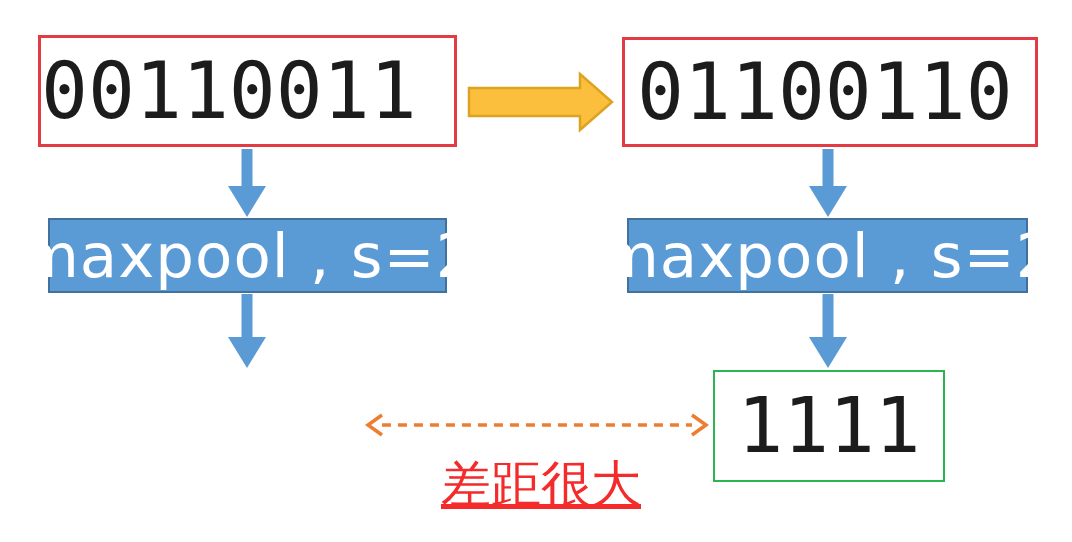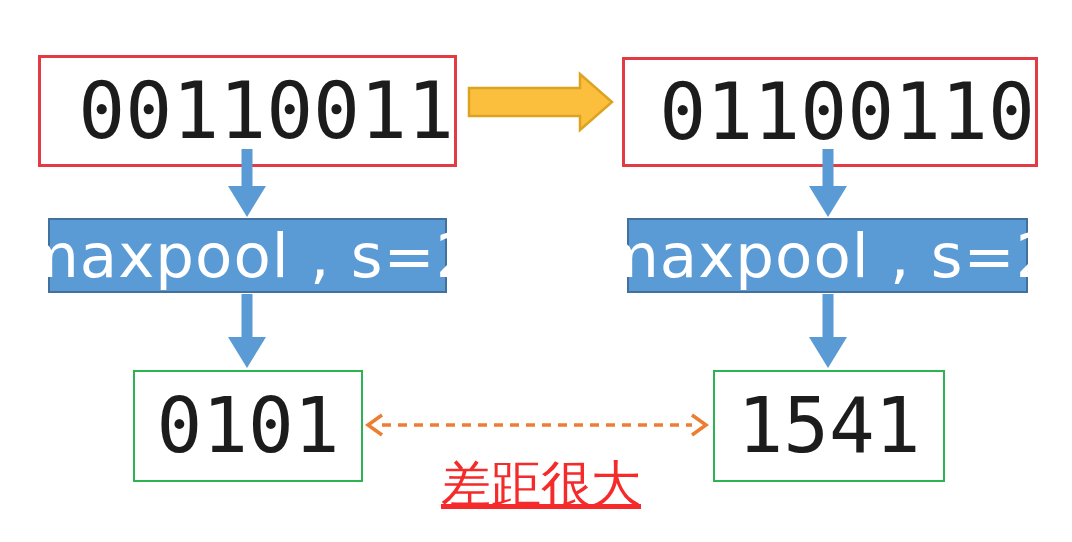--- a/index.html
+++ b/index.html
@@ -15,22 +15,21 @@
     overflow: hidden;
     font-family: "DejaVu Sans", "Liberation Sans", sans-serif;
   }
   .abs { position: absolute; box-sizing: border-box; }
 
   .bit-box {
     border: 3px solid var(--red-border, #e23b44);
     background: #ffffff;
     display: flex;
     align-items: center;
-    justify-content: flex-end;
-    margin-top: 20px;
+    justify-content: flex-start;
   }
   .bit-text {
     font-family: "DejaVu Sans Mono", "Liberation Mono", monospace;
     font-size: 78px;
     line-height: 1;
     color: var(--digit-color, #1c1c1c);
     white-space: pre;
   }
 
   .result-box {
@@ -90,21 +89,21 @@
     <span class="bit-text">00110011</span>
   </div>
 
 
   <div class="abs" style="left:466px; top:70px; width:150px; height:64px;">
     <svg width="150" height="64" viewBox="0 0 150 64">
       <path d="M3,18 L114,18 L114,4 L146,32 L114,60 L114,46 L3,46 Z" style="fill:var(--orange-fill,#fbbf3d); stroke:var(--orange-stroke,#dca320); stroke-width:2.5;"></path>
     </svg>
   </div>
 
-  <div class="abs bit-box" style="left:622px; top:37px; width:416px; height:110px;">
+  <div class="abs bit-box" style="left:622px; top:37px; width:416px; height:110px;padding-left:12px;">
     <span class="bit-text">01100110</span>
   </div>
 
   <div class="abs" style="left:227px; top:149px; width:40px; height:68px;">
     <svg width="40" height="68" viewBox="0 0 40 68">
       <rect x="14.5" y="0" width="11" height="40" style="fill:var(--blue-fill,#5b9bd5);"></rect>
       <polygon points="1,37 39,37 20,68" style="fill:var(--blue-fill,#5b9bd5);"></polygon>
     </svg>
   </div>
   <div class="abs" style="left:808px; top:149px; width:40px; height:68px;">
@@ -127,25 +126,22 @@
       <polygon points="1,43 39,43 20,74" style="fill:var(--blue-fill,#5b9bd5);"></polygon>
     </svg>
   </div>
   <div class="abs" style="left:808px; top:294px; width:40px; height:74px;">
     <svg width="40" height="74" viewBox="0 0 40 74">
       <rect x="14.5" y="0" width="11" height="46" style="fill:var(--blue-fill,#5b9bd5);"></rect>
       <polygon points="1,43 39,43 20,74" style="fill:var(--blue-fill,#5b9bd5);"></polygon>
     </svg>
   </div>
 
-  <div class="abs result-box" style="left:133px; top:370px; width:230px; height:112px;">
-    <span class="result-text">0101</span>
-  </div>
   <div class="abs result-box" style="left:713px; top:370px; width:232px; height:112px;">
-    <span class="result-text">1541</span>
+    <span class="result-text">1111</span>
   </div>
 
   <div class="abs" style="left:364px; top:410px; width:346px; height:30px;">
     <svg width="346" height="30" viewBox="0 0 346 30">
       <line x1="18" y1="15" x2="328" y2="15" stroke-dasharray="9,7" stroke-width="3.5" style="stroke:var(--dashed-arrow,#ed7d31);"></line>
       <polyline points="18,5 4,15 18,25" fill="none" stroke-width="3.5" style="stroke:var(--dashed-arrow,#ed7d31);"></polyline>
       <polyline points="328,5 342,15 328,25" fill="none" stroke-width="3.5" style="stroke:var(--dashed-arrow,#ed7d31);"></polyline>
     </svg>
   </div>
 

